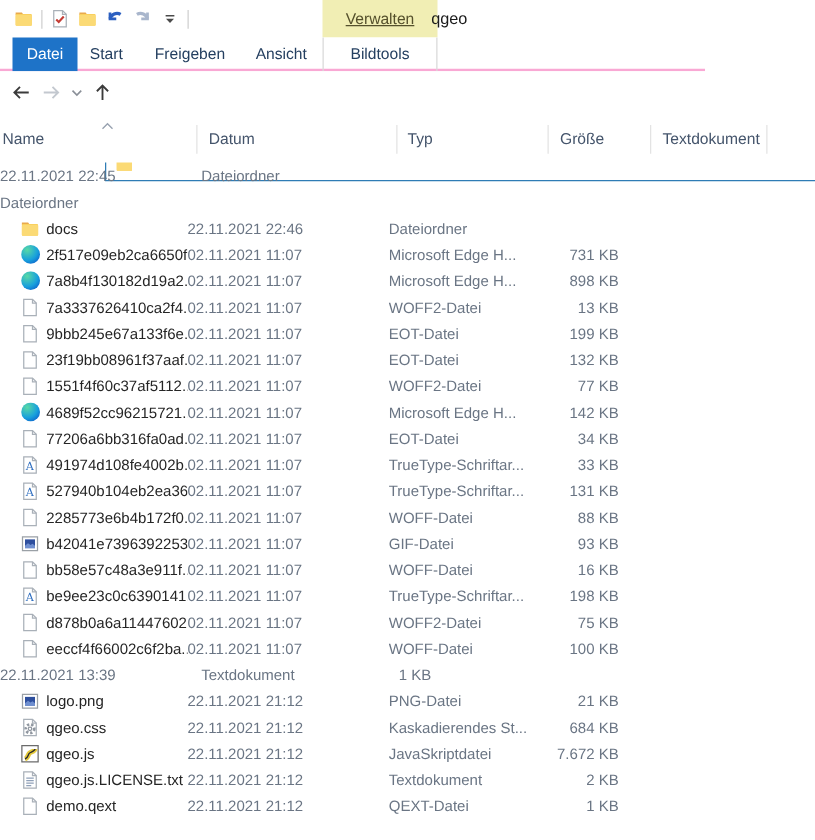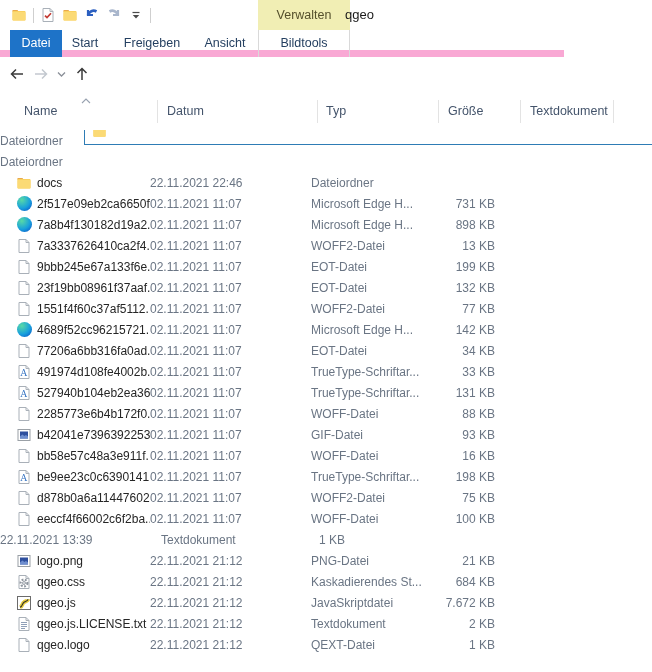--- a/index.html
+++ b/index.html
@@ -18,25 +18,25 @@
     font-family:"Liberation Sans",sans-serif;font-size:12px;
   }
   
   .titlebar{position:absolute;left:0;top:0;width:652px;height:30px;background:#fff;}
   .qat{display:flex;align-items:center;height:30px;padding-left:8px;}
   .qat-btn{width:22px;height:22px;display:flex;align-items:center;justify-content:center;flex:none;}
   .qat-sep{width:1px;height:15px;background:#cfcfcf;margin:0 3px;flex:none;}
   .context-group{
     position:absolute;left:258px;top:0;width:92px;height:30px;
     background:var(--ctx-yellow);color:#55502c;
-    display:flex;align-items:center;justify-content:center;font-size:12.5px;
+    display:flex;align-items:center;justify-content:center;font-size:12.5px;text-decoration:underline;
   }
   .window-title{position:absolute;left:345px;top:0;height:30px;line-height:30px;font-size:13px;color:#1a1a1a;}
   
-  .tabs-row{position:absolute;left:0;top:30px;width:564px;height:27px;background:#fff;border-bottom:7px solid #f9a8d4;}
+  .tabs-row{position:absolute;left:0;top:30px;width:564px;height:27px;background:#fff;border-bottom:2px solid #f9a8d4;}
   .tab{position:absolute;top:0;height:27px;line-height:26px;text-align:center;color:#243f60;font-size:12.5px;cursor:default;}
   .tab-file{left:10px;width:52px;background:var(--accent);color:#fff;}
   .tab-start{left:62px;width:46px;}
   .tab-freigeben{left:112px;width:80px;}
   .tab-ansicht{left:196px;width:58px;}
   .tab-bildtools{left:258px;width:92px;border-left:1px solid #d9d9d9;border-right:1px solid #d9d9d9;}
   
   .navbar{position:absolute;left:0;top:57px;width:652px;height:35px;background:#fff;}
   .nav-btn{position:absolute;top:4px;width:24px;height:26px;display:flex;align-items:center;justify-content:center;}
   .nav-back{left:5px;}
@@ -46,21 +46,21 @@
   .addressbar{
     position:absolute;left:84px;top:60px;right:-2px;height:28px;
     border:1px solid var(--addr-border);background:#fff;
     display:flex;align-items:center;
   }
   .addr-folder{margin:0 7px 0 7px;flex:none;display:flex;}
   .addr-path{font-size:12.5px;color:#1c1c1c;white-space:nowrap;}
   
   .header-row{position:absolute;left:0;top:94px;width:652px;height:36px;background:#fff;}
   .hc{position:absolute;top:10px;color:var(--header-text);font-size:12.5px;white-space:nowrap;cursor:default;}
-  .hc-name{left:24px;}
+  .hc-name{left:2px;}
   .hc-date{left:167px;}
   .hc-type{left:326px;}
   .hc-size{left:448px;}
   .hc-marks{left:530px;}
   .h-sep{position:absolute;top:6px;width:1px;height:23px;background:var(--sep);}
   .sort-caret{position:absolute;left:80px;top:0px;}
   
   .rows{position:absolute;left:0;top:130px;width:652px;}
   .row{height:21px;display:flex;align-items:center;}
   .cell{white-space:nowrap;overflow:hidden;}
@@ -179,20 +179,21 @@
   <span class="hc hc-marks">Textdokument</span>
   <span class="h-sep" style="left:157px"></span>
   <span class="h-sep" style="left:317px"></span>
   <span class="h-sep" style="left:438px"></span>
   <span class="h-sep" style="left:520px"></span>
   <span class="h-sep" style="left:613px"></span>
 </div>
 
 <div class="rows" id="rows">
   <div class="row">
+    <div class="cell c-date">22.11.2021 22:45</div>
     <div class="cell c-type">Dateiordner</div>
     <div class="cell c-size"></div>
     <div class="cell c-marks"></div>
   </div>
 
   <div class="row">
     <div class="cell c-type">Dateiordner</div>
     <div class="cell c-size"></div>
     <div class="cell c-marks"></div>
   </div>
@@ -542,20 +543,20 @@
   </div>
 
   <div class="row">
     <div class="cell c-name">
       <span class="file-icon">
           <svg width="16" height="16" viewBox="0 0 16 16">
             <path d="M3 1.5h7l3 3v10H3z" fill="#fff" stroke="#a9b0b8"></path>
             <path d="M10 1.5v3h3" fill="none" stroke="#a9b0b8"></path>
           </svg>
         </span>
-      <span>qgeo.logo</span>
+      <span>demo.qext</span>
     </div>
     <div class="cell c-date">22.11.2021 21:12</div>
     <div class="cell c-type">QEXT-Datei</div>
     <div class="cell c-size">1 KB</div>
     <div class="cell c-marks"></div>
   </div>
 </div>
 
 </body></html>

